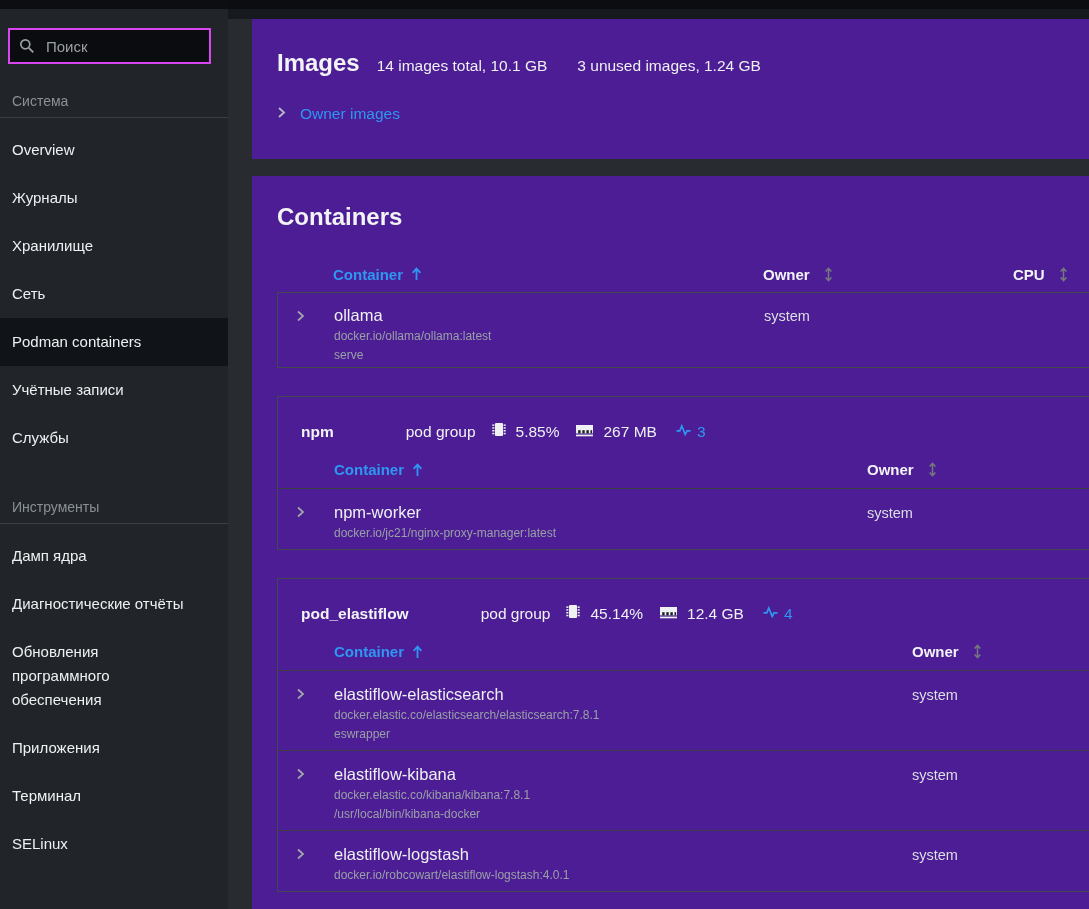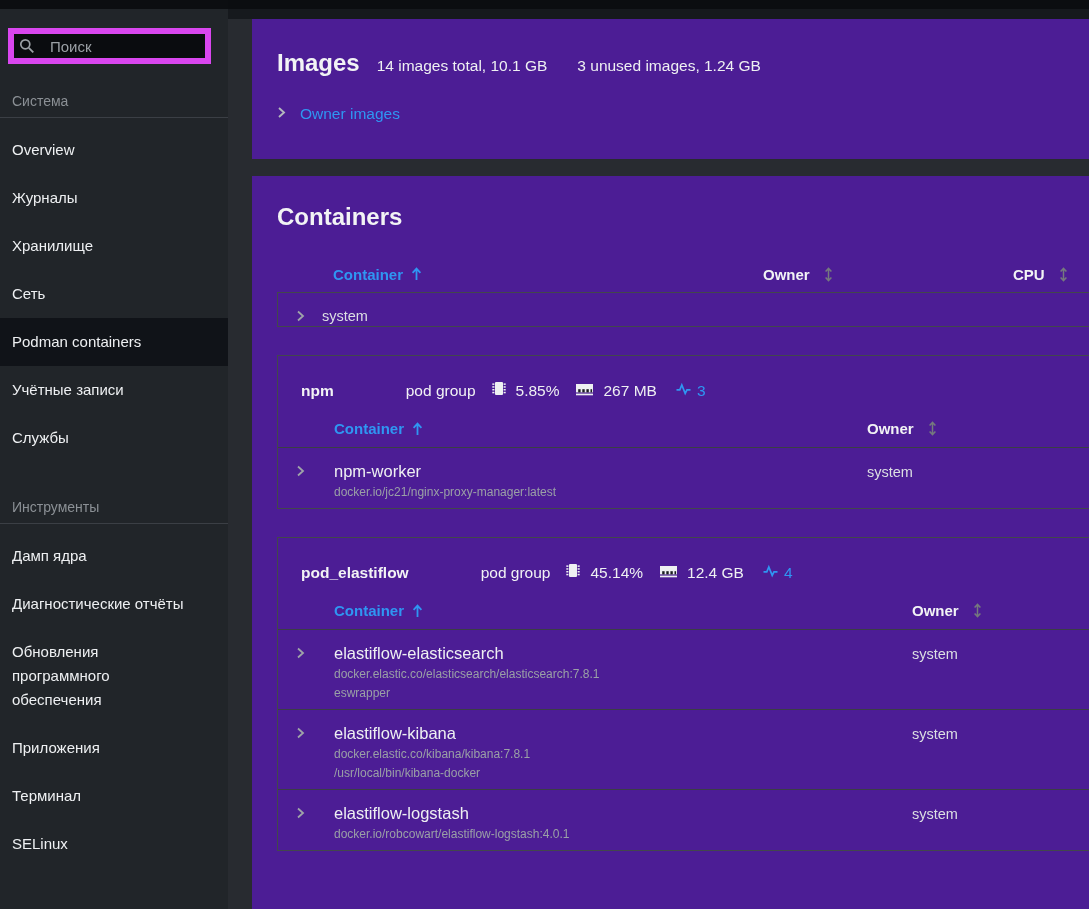--- a/index.html
+++ b/index.html
@@ -3,21 +3,21 @@
 <meta charset="utf-8">
 <style>
 * { margin:0; padding:0; box-sizing:border-box; }
 html,body { width:1089px; height:909px; overflow:hidden; background:#282b30; font-family:"Liberation Sans",sans-serif; }
 .app { display:flex; width:100%; height:100%; }
 
 
 .sidebar { width:228px; flex:none; background:#212529; position:relative; }
 .sidebar-shade { height:9px; background:#0c0e11; }
 .search-wrap { margin:19px 17px 0 8px; position:relative; }
-.search-input { width:100%; height:36px; background:#0a0c0f; border:6px solid #d946ef; color:#e5e5e5; font-size:15px; padding:0 10px 0 36px; font-family:inherit; outline:none; }
+.search-input { width:100%; height:36px; background:#0a0c0f; border:2px solid #d946ef; color:#e5e5e5; font-size:15px; padding:0 10px 0 36px; font-family:inherit; outline:none; }
 .search-input::placeholder { color:#9ba0a5; }
 .search-icon { position:absolute; left:11px; top:10px; }
 .nav-section-title { color:#8b9095; font-size:14px; line-height:18px; margin:28px 12px 7px 12px; }
 .nav-section-title.mt-lg { margin-top:36px; }
 .nav-divider { border:0; border-top:1px solid #3b3f45; }
 .nav-list { list-style:none; margin-top:8px; }
 .nav-item { padding:12px 16px 12px 12px; font-size:15px; line-height:24px; color:#eef0f2; cursor:pointer; }
 .nav-item.active { background:#101318; }
 .nav-item.wrap3 { padding-right:98px; }
 
@@ -166,20 +166,25 @@
           </span>
         </div>
 
         <div class="row-box">
           <div class="c-row" style="grid-template-columns:44px 442px 250px 1fr;">
             <span class="cell-expander">
               <svg width="9" height="12" viewBox="0 0 9 12">
                   <path d="M2 1.5 L7 6 L2 10.5" fill="none" stroke="#9fa4a9" stroke-width="1.8"></path>
                 </svg>
             </span>
+            <span class="cell-main">
+              <div class="c-name">ollama</div>
+              <div class="c-sub">docker.io/ollama/ollama:latest</div>
+              <div class="c-sub">serve</div>
+            </span>
             <span class="cell-owner">system</span>
             <span></span>
           </div>
         </div>
 
         <div class="pod-box">
           <div class="pod-head">
             <span class="pod-name">npm</span>
             <span class="pod-type">pod group</span>
             <span class="pod-stat">

